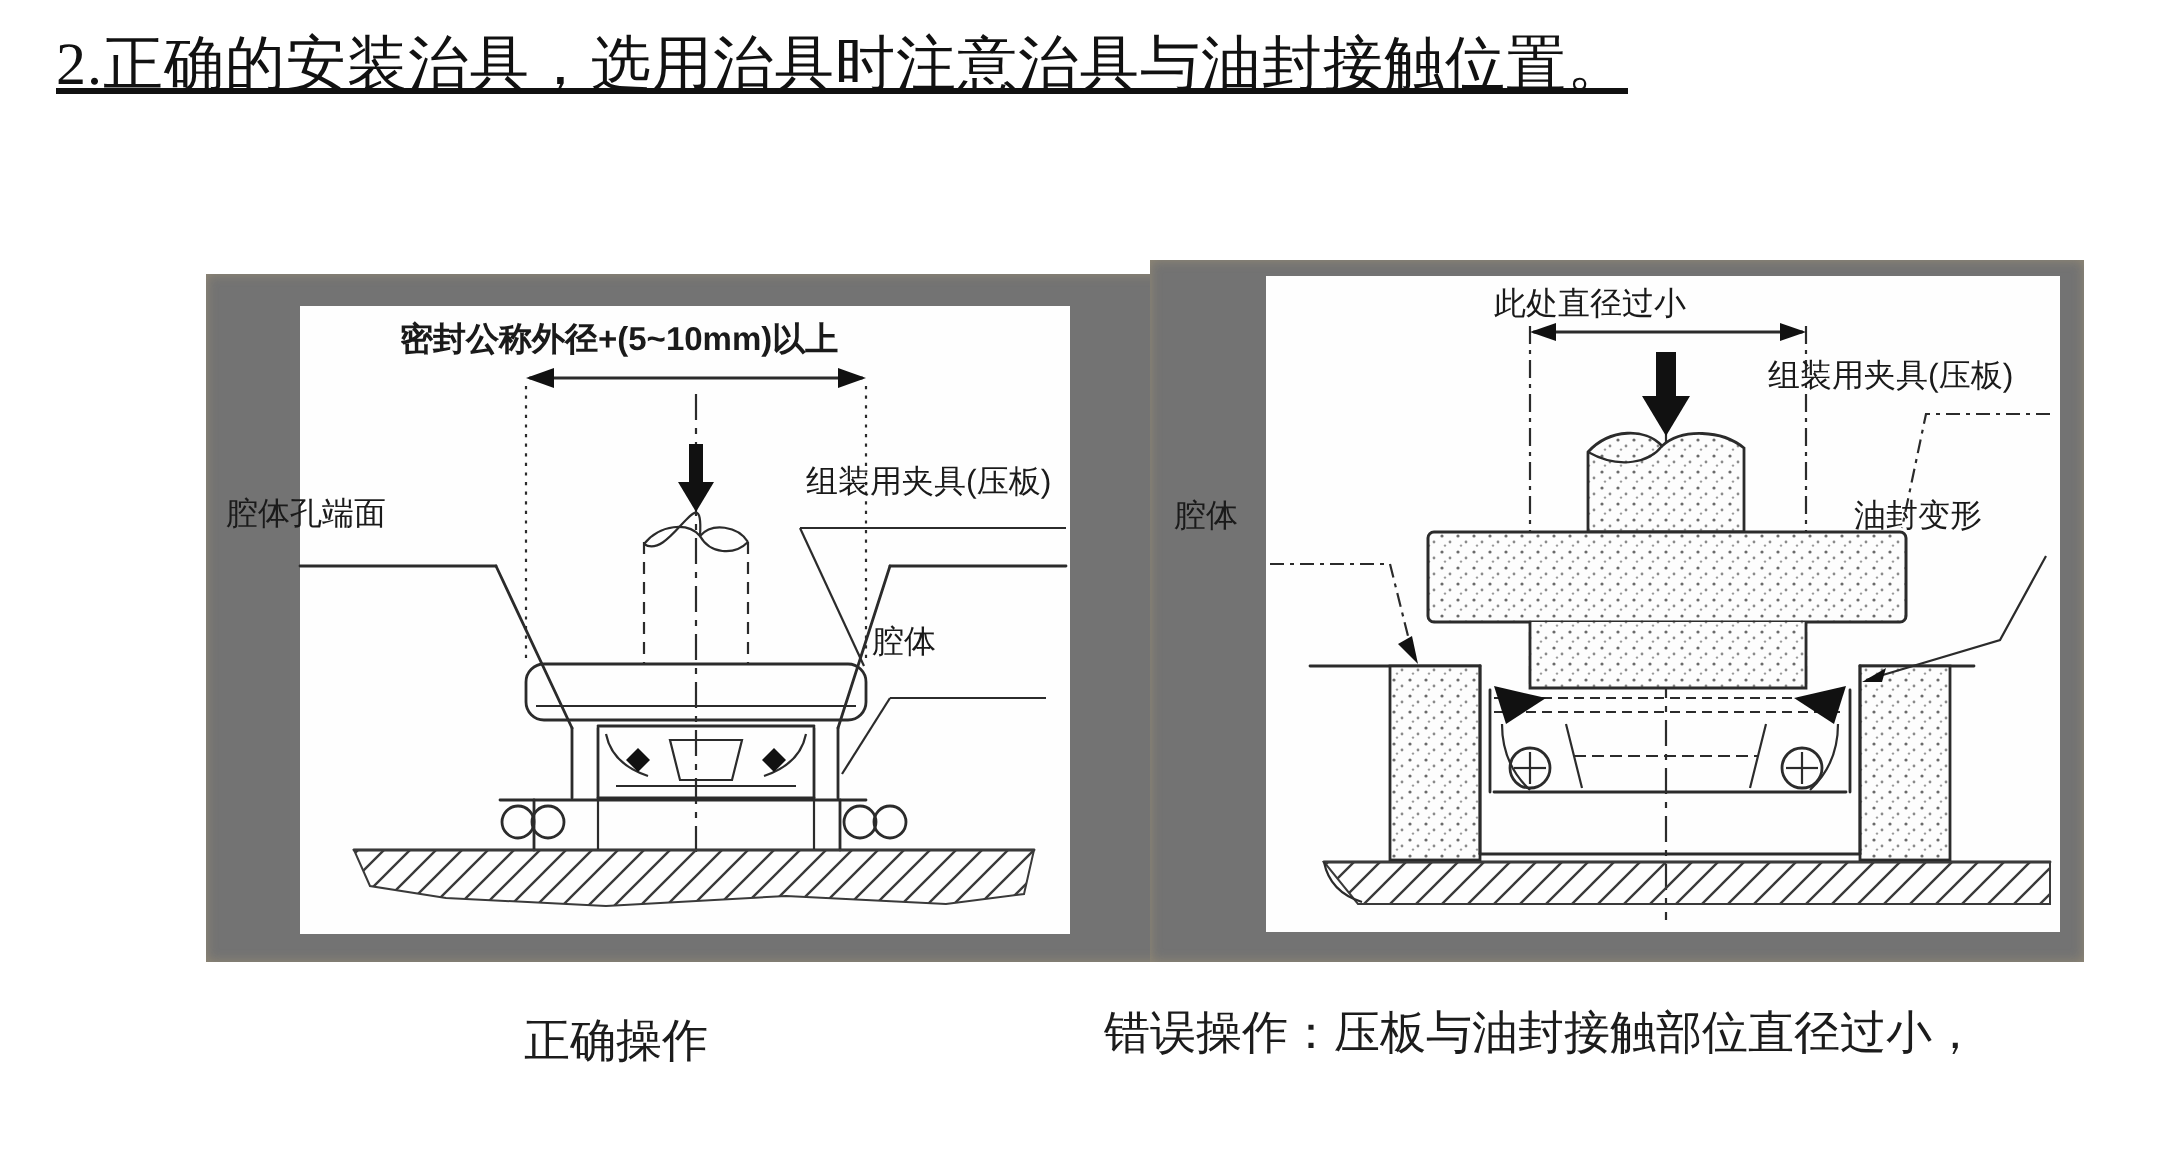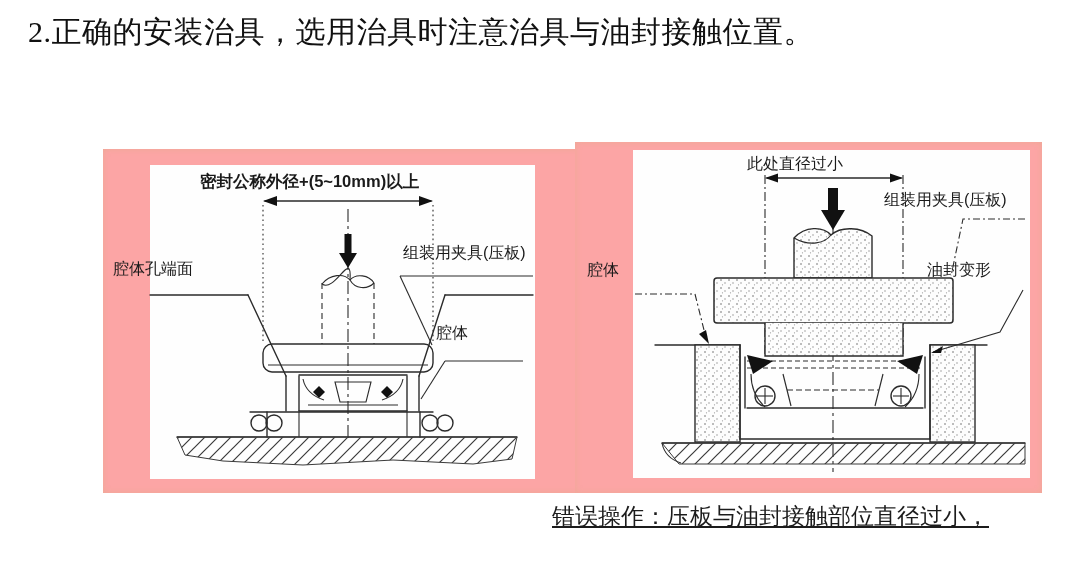--- a/index.html
+++ b/index.html
@@ -1,29 +1,29 @@
 <!DOCTYPE html>
 <html><head>
 <meta charset="utf-8">
 <style>
   html,body{margin:0;padding:0;background:#ffffff;}
   .stage{position:relative;width:1080px;height:582px;background:#ffffff;overflow:hidden;
          font-family:"Liberation Serif", serif;color:#161616;}
   .page-title{position:absolute;left:28px;top:12px;font-size:30px;letter-spacing:.5px;
-              color:#111;white-space:nowrap;}
-  .panel{position:absolute;background:#fca5a5;box-shadow:inset 0 0 6px rgba(210,180,120,.35);margin-top:12px;}
+              color:#111;white-space:nowrap;text-decoration:underline;}
+  .panel{position:absolute;background:#737373;box-shadow:inset 0 0 6px rgba(210,180,120,.35);}
   .panel-left{left:103px;top:137px;width:496px;height:344px;}
   .panel-right{left:575px;top:130px;width:467px;height:351px;}
   .panel .paper{position:absolute;background:#fefefe;}
   .panel-left .paper{left:47px;top:16px;width:385px;height:314px;}
   .panel-right .paper{left:58px;top:8px;width:397px;height:328px;}
   .panel svg{position:absolute;left:0;top:0;}
   .caption{position:absolute;font-size:23px;color:#1c1c1c;line-height:31px;}
   .cap-left{left:262px;top:505px;}
-  .cap-right{left:552px;top:501px;width:500px;text-decoration:underline;}
+  .cap-right{left:552px;top:501px;width:500px;}
   svg text{font-family:"Liberation Sans", sans-serif;fill:#1a1a1a;}
   .ln{stroke:#2b2b2b;fill:none;stroke-width:1.4;stroke-linecap:round;}
   .thin{stroke:#2b2b2b;fill:none;stroke-width:1.1;}
   .blk{fill:#111;stroke:none;}
 </style>
 </head>
 <body>
 
 <div class="stage">
 
@@ -194,17 +194,18 @@
 
       <text x="309" y="63" font-size="16">组装用夹具(压板)</text>
       <polyline class="thin" points="450,77 388,77 376,134" stroke-dasharray="7,3,2,3"></polyline>
 
       <text x="352" y="133" font-size="16">油封变形</text>
       <polyline class="thin" points="448,148 425,190 358,210"></polyline>
       <polygon class="blk" points="356,211 368,204 366,211"></polygon>
     </svg>
   </div>
 
+  <div class="caption cap-left">正确操作</div>
   <div class="caption cap-right">
     <div>错误操作：压板与油封接触部位直径过小，</div>
   </div>
 
 </div>
 
 </body></html>

